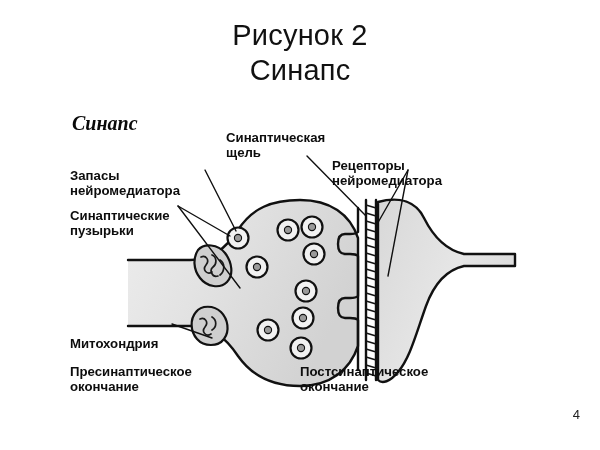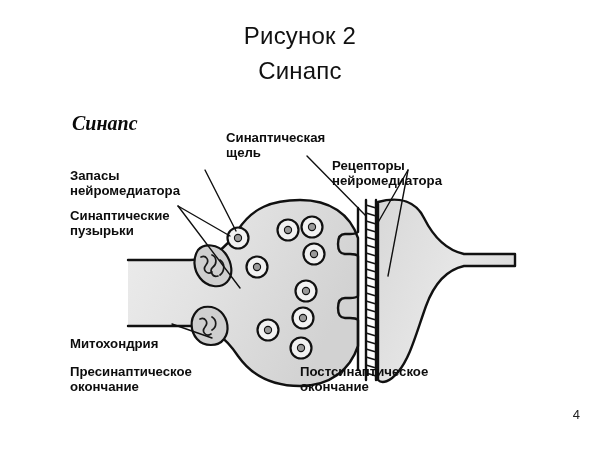--- a/index.html
+++ b/index.html
@@ -15,21 +15,21 @@
     overflow: hidden;
     font-family: "Liberation Sans", sans-serif;
   }
   #slide-title {
     position: absolute;
     left: 0;
     top: 18px;
     width: 600px;
     text-align: center;
     font-family: "Liberation Sans", sans-serif;
-    font-size: 24px;
+    font-size: 29px;
     line-height: 35px;
     color: #111111;
     white-space: pre-line;
     letter-spacing: 0.2px;
   }
   #page-number {
     position: absolute;
     right: 20px;
     bottom: 28px;
     font-family: "Liberation Sans", sans-serif;

